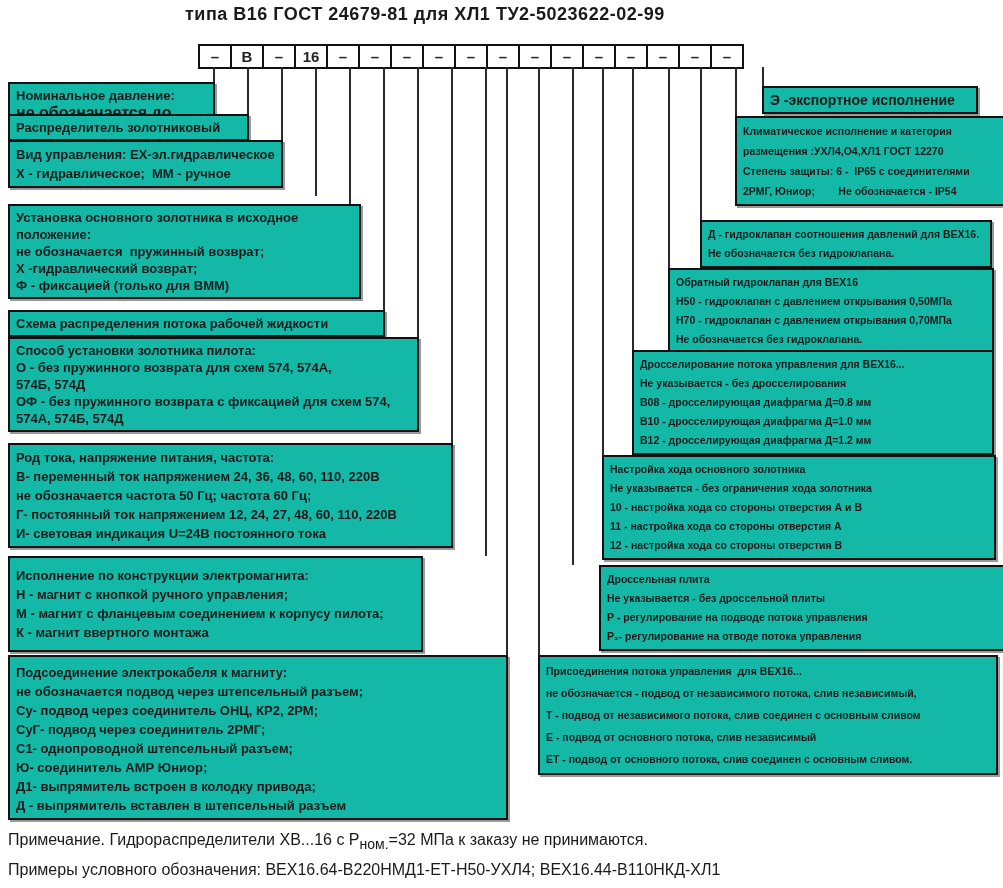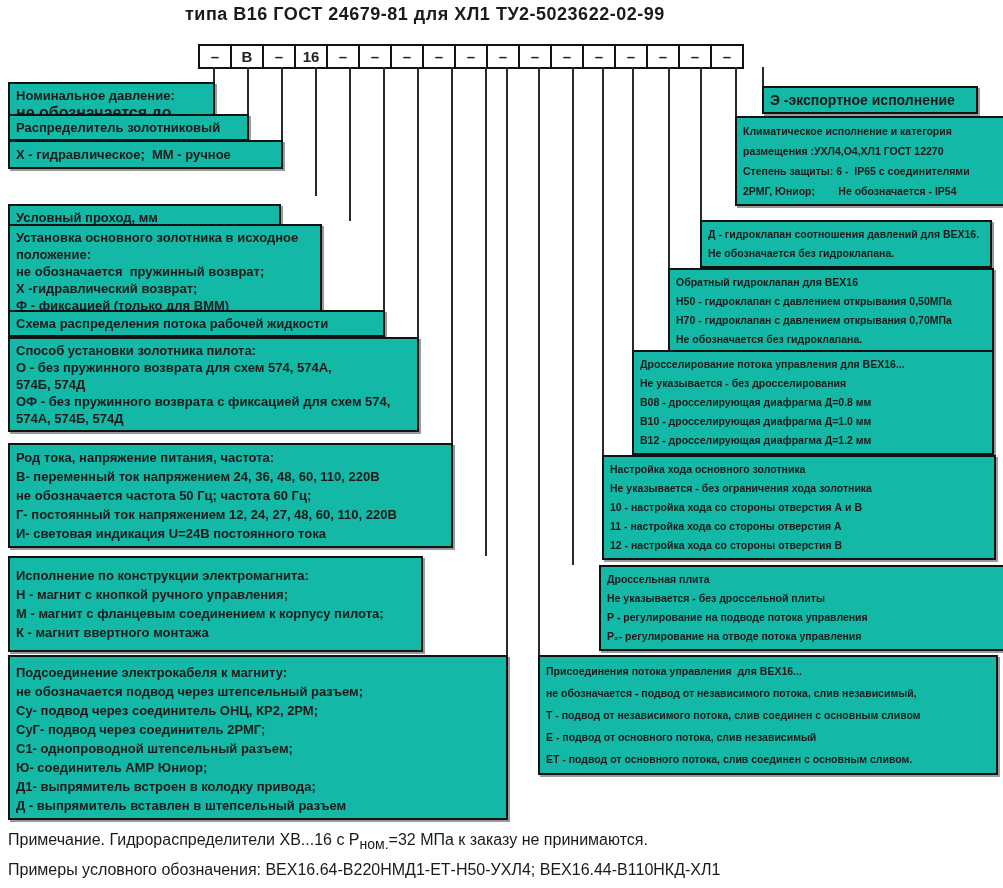--- a/index.html
+++ b/index.html
@@ -121,23 +121,23 @@
   <div class="vline" style="left:735px; top:67px; height:49px;"></div>
   <div class="vline" style="left:700px; top:67px; height:153px;"></div>
   <div class="vline" style="left:668px; top:67px; height:201px;"></div>
   <div class="vline" style="left:632px; top:67px; height:283px;"></div>
   <div class="vline" style="left:602px; top:67px; height:388px;"></div>
   <div class="vline" style="left:572px; top:67px; height:498px;"></div>
   <div class="vline" style="left:538px; top:67px; height:588px;"></div>
 
   <div class="box lbox b1" style="left:8px; top:82px; width:207px;"><div>Номинальное давление:</div><div>не обозначается до 25МПа х-32МПа</div></div>
   <div class="box lbox" style="left:8px; top:114px; width:241px;"><div>Распределитель золотниковый</div></div>
-  <div class="box lbox lh19" style="left:8px; top:140px; width:275px;"><div>Х - гидравлическое;  ММ - ручное</div></div>
+  <div class="box lbox lh19" style="left:8px; top:140px; width:275px;"><div>Вид управления: ЕХ-эл.гидравлическое</div><div>Х - гидравлическое;  ММ - ручное</div></div>
   <div class="box lbox" style="left:8px; top:204px; width:273px;"><div>Условный проход, мм</div></div>
-  <div class="box lbox" style="left:8px; top:224px; width:314px;"><div>Установка основного золотника в исходное</div><div>положение:</div><div>не обозначается  пружинный возврат;</div><div>Х -гидравлический возврат;</div><div>Ф - фиксацией (только для ВММ)</div></div>
+  <div class="box lbox" style="left:8px; top:204px; width:353px;"><div>Установка основного золотника в исходное</div><div>положение:</div><div>не обозначается  пружинный возврат;</div><div>Х -гидравлический возврат;</div><div>Ф - фиксацией (только для ВММ)</div></div>
   <div class="box lbox" style="left:8px; top:310px; width:377px;"><div>Схема распределения потока рабочей жидкости</div></div>
   <div class="box lbox" style="left:8px; top:337px; width:411px;"><div>Способ установки золотника пилота:</div><div>О - без пружинного возврата для схем 574, 574А,</div><div>574Б, 574Д</div><div>ОФ - без пружинного возврата с фиксацией для схем 574,</div><div>574А, 574Б, 574Д</div></div>
   <div class="box lbox lh19" style="left:8px; top:443px; width:445px;"><div>Род тока, напряжение питания, частота:</div><div>В- переменный ток напряжением 24, 36, 48, 60, 110, 220В</div><div>не обозначается частота 50 Гц; частота 60 Гц;</div><div>Г- постоянный ток напряжением 12, 24, 27, 48, 60, 110, 220В</div><div>И- световая индикация U=24В постоянного тока</div></div>
   <div class="box lbox lh19" style="left:8px; top:556px; width:415px; padding-top:8px; padding-bottom:8px;"><div>Исполнение по конструкции электромагнита:</div><div>Н - магнит с кнопкой ручного управления;</div><div>М - магнит с фланцевым соединением к корпусу пилота;</div><div>К - магнит ввертного монтажа</div></div>
   <div class="box lbox lh19" style="left:8px; top:655px; width:500px; padding-top:6px;"><div>Подсоединение электрокабеля к магниту:</div><div>не обозначается подвод через штепсельный разъем;</div><div>Су- подвод через соединитель ОНЦ, КР2, 2РМ;</div><div>СуГ- подвод через соединитель 2РМГ;</div><div>С1- однопроводной штепсельный разъем;</div><div>Ю- соединитель АМР Юниор;</div><div>Д1- выпрямитель встроен в колодку привода;</div><div>Д - выпрямитель вставлен в штепсельный разъем</div></div>
 
   <div class="box export-box" style="left:762px; top:86px; width:216px;"><div>Э -экспортное исполнение</div></div>
   <div class="box rbox lh20" style="left:735px; top:116px; width:278px;"><div>Климатическое исполнение и категория</div><div>размещения :УХЛ4,О4,ХЛ1 ГОСТ 12270</div><div>Степень защиты: 6 -  IР65 с соединителями</div><div>2РМГ, Юниор;        Не обозначается - IР54</div></div>
   <div class="box rbox" style="left:700px; top:220px; width:292px;"><div>Д - гидроклапан соотношения давлений для ВЕХ16.</div><div>Не обозначается без гидроклапана.</div></div>
   <div class="box rbox" style="left:668px; top:268px; width:326px;"><div>Обратный гидроклапан для ВЕХ16</div><div>Н50 - гидроклапан с давлением открывания 0,50МПа</div><div>Н70 - гидроклапан с давлением открывания 0,70МПа</div><div>Не обозначается без гидроклапана.</div></div>

